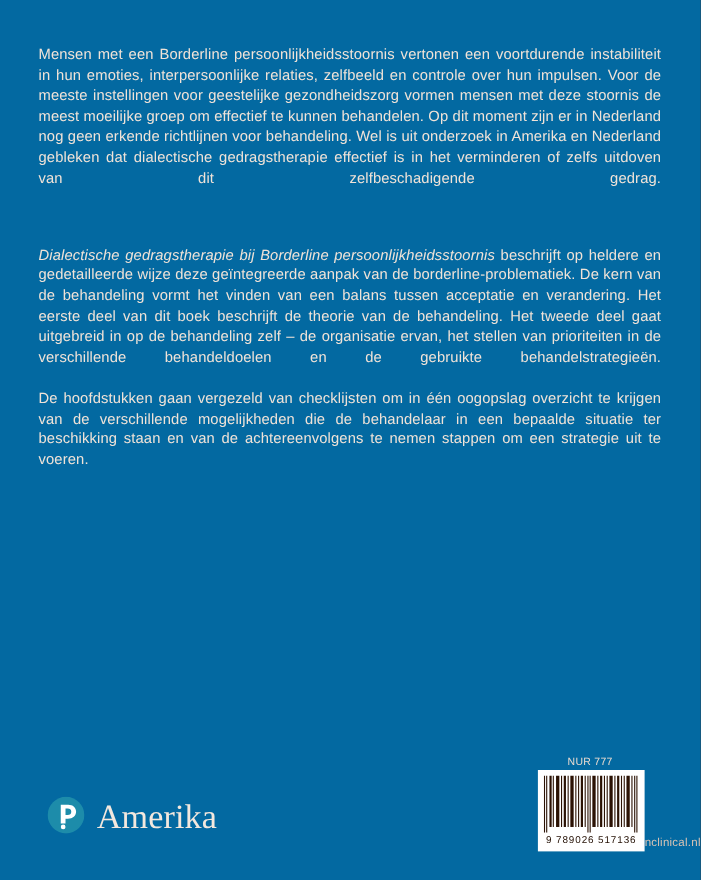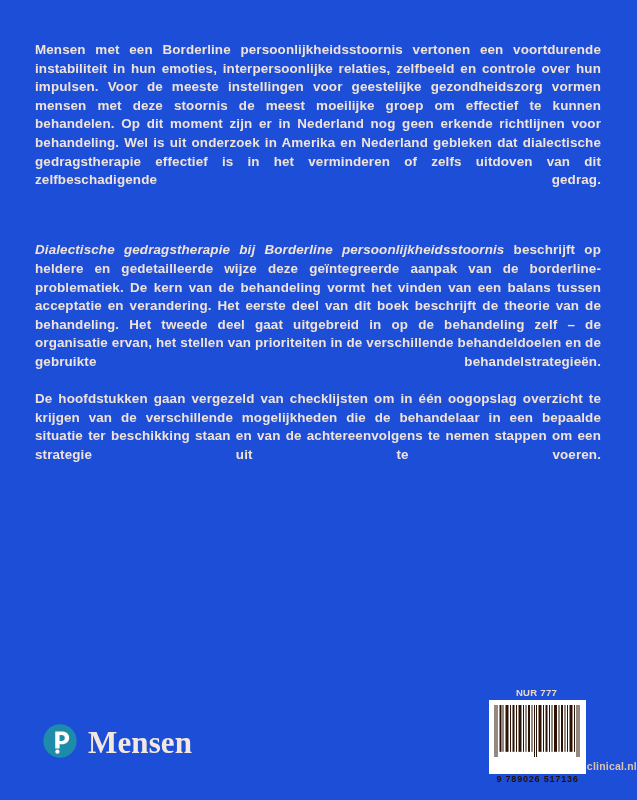--- a/index.html
+++ b/index.html
@@ -12,22 +12,21 @@
     height: 800px;
     background: #5a2103;
     font-family: "Liberation Sans", sans-serif;
     overflow: hidden;
     position: relative;
   }
 
   .cover {
     position: absolute;
     inset: 0;
-    background: #1d4ed8;
-    font-weight: bold;
+    background: #0369a1;
   }
 
   
   .blurb {
     position: absolute;
     left: 35px;
     top: 41px;
     width: 566px;
     color: #f0e3d8;
     font-size: 13.4px;
@@ -122,41 +121,40 @@
     display: block;
   }
   .barcode-digits {
     color: #241004;
     font-family: "Liberation Sans", sans-serif;
     font-size: 9px;
     letter-spacing: 0.09em;
     text-align: center;
     line-height: 13px;
     white-space: nowrap;
-    margin-top: 16px;
   }
 </style>
 </head>
 <body>
 
 <div class="cover">
 
   <div class="blurb">
     <p>Mensen met een Borderline persoonlijkheidsstoornis vertonen een voortdurende instabiliteit in hun emoties, interpersoonlijke relaties, zelfbeeld en controle over hun impulsen. Voor de meeste instellingen voor geestelijke gezondheidszorg vormen mensen met deze stoornis de meest moeilijke groep om effectief te kunnen behandelen. Op dit moment zijn er in Nederland nog geen erkende richtlijnen voor behandeling. Wel is uit onderzoek in Amerika en Nederland gebleken dat dialectische gedragstherapie effectief is in het verminderen of zelfs uitdoven van dit zelfbeschadigende gedrag.</p>
     <p class="gap-before"><em class="title-italic">Dialectische gedragstherapie bij Borderline persoonlijkheidsstoornis</em><span> beschrijft op heldere en gedetailleerde wijze deze geïntegreerde aanpak van de borderline-problematiek. De kern van de behandeling vormt het vinden van een balans tussen acceptatie en verandering. Het eerste deel van dit boek beschrijft de theorie van de behandeling. Het tweede deel gaat uitgebreid in op de behandeling zelf – de organisatie ervan, het stellen van prioriteiten in de verschillende behandeldoelen en de gebruikte behandelstrategieën.</span></p>
     <p>De hoofdstukken gaan vergezeld van checklijsten om in één oogopslag overzicht te krijgen van de verschillende mogelijkheden die de behandelaar in een bepaalde situatie ter beschikking staan en van de achtereenvolgens te nemen stappen om een strategie uit te voeren.</p>
   </div>
 
   <div class="pearson-logo">
     <svg class="pearson-mark" viewBox="0 0 100 100" aria-hidden="true">
       <circle cx="50" cy="50" r="49" fill="#1d8caa"></circle>
       <path d="M36 22h20c12.7 0 21 7.6 21 18.6 0 11.6-8.8 19.2-22.2 19.2h-6.1v12.4h-12.7V22z m12.7 10.2v17.6h5.6c6.3 0 9.8-3.2 9.8-8.9 0-5.6-3.5-8.7-9.7-8.7h-5.7z" fill="#ffffff"></path>
       <circle cx="42.4" cy="81.5" r="6.3" fill="#ffffff"></circle>
     </svg>
-    <span class="pearson-word">Mensen</span>
+    <span class="pearson-word">Amerika</span>
   </div>
 
   <div class="site-url">www.pearsonclinical.nl</div>
 
   <div class="barcode-block">
     <div class="nur-code">NUR 777</div>
     <div class="barcode-box">
       <svg class="barcode-bars" viewBox="0 0 174 60" preserveAspectRatio="none" aria-hidden="true">
         <rect x="0" y="0" width="174" height="60" fill="#ffffff"></rect>
         <g fill="#2b1204">

